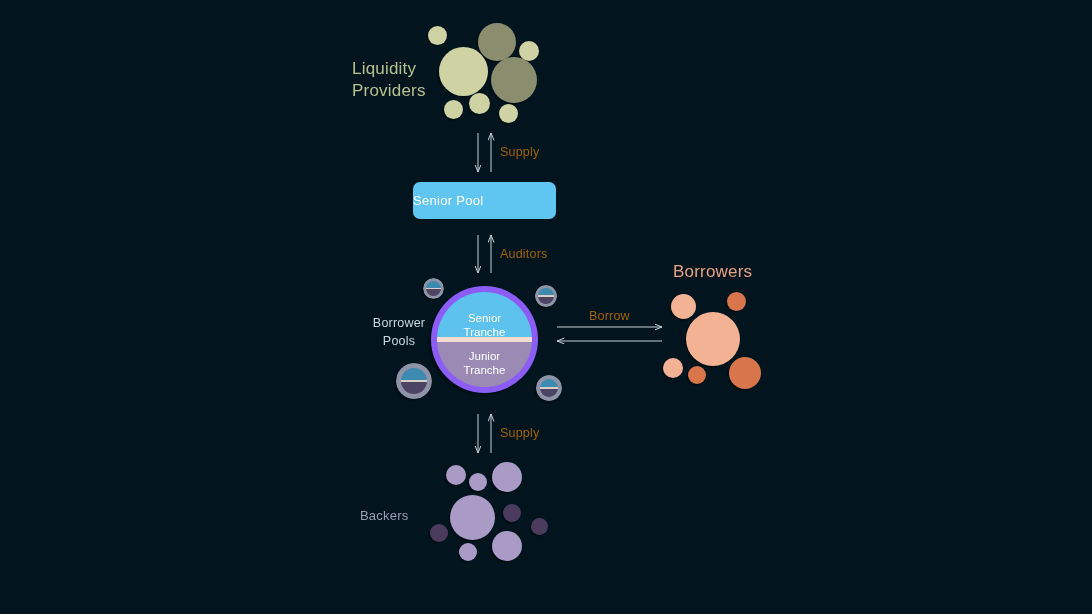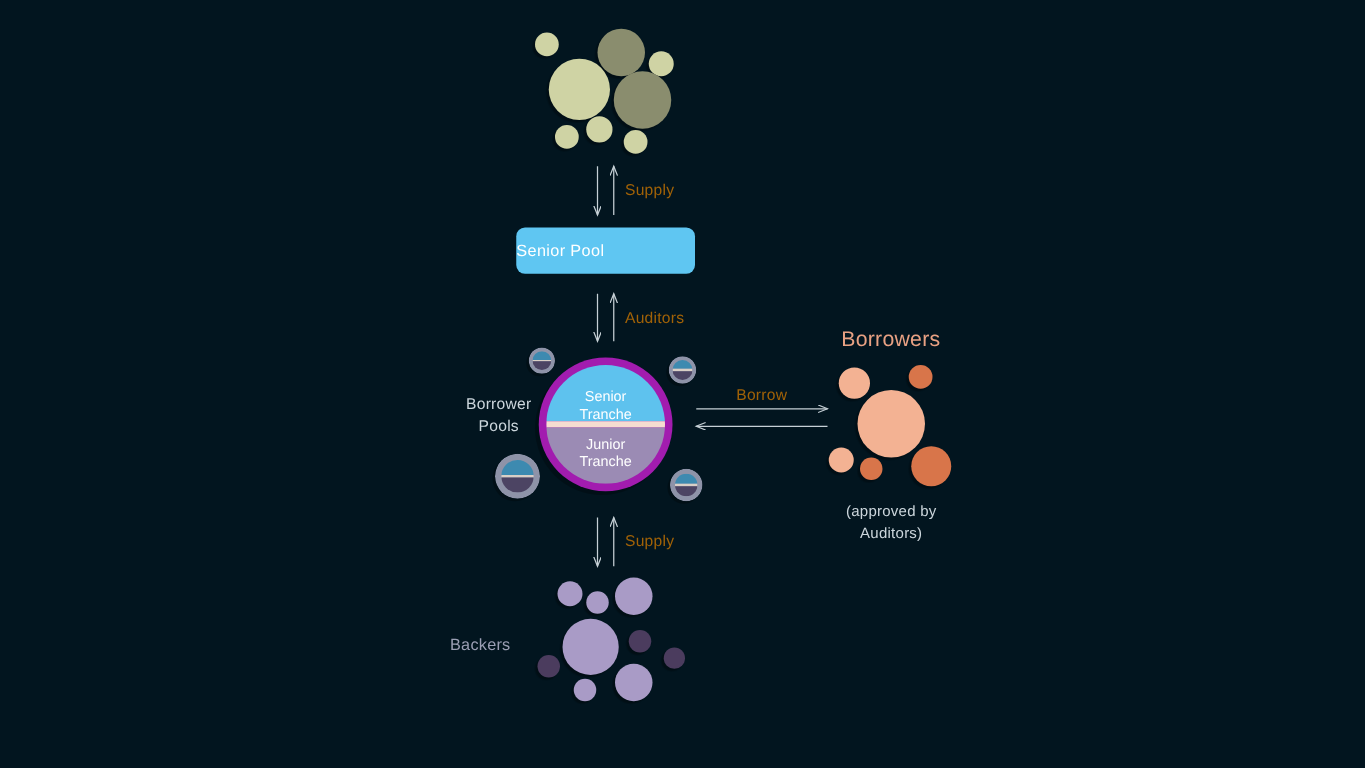--- a/index.html
+++ b/index.html
@@ -84,21 +84,21 @@
   }
   .bubble.shade {
     filter: drop-shadow(-2px 2px 0 rgba(0,0,0,0.30));
   }
 
   
   .tranche {
     left: 431px; top: 286px;
     width: 107px; height: 107px;
     border-radius: 50%;
-    background: #a21caf;
+    background: #8b5cf6;
     box-shadow: -3px 3px 0 rgba(0,0,0,0.25);
   }
   .tranche-inner {
     position: absolute;
     left: 6px; top: 6px;
     width: 95px; height: 95px;
     border-radius: 50%;
     overflow: hidden;
   }
   .tr-top {
@@ -153,20 +153,22 @@
   .mini .cbot { position: absolute; left: 0; top: 54%; width: 100%; height: 46%; background: #4c4463; }
 
   
   #arrows { position: absolute; left: 0; top: 0; }
 </style>
 </head>
 <body>
 
 <div id="stage">
 
+  <div class="label lbl-lp">Liquidity
+Providers</div>
   <div class="abs" id="cluster-lp">
       <div class="bubble shade" style="left: 428px; top: 26px; width: 19px; height: 19px; background: rgb(207, 211, 164);"></div>
       <div class="bubble shade" style="left: 478px; top: 23px; width: 38px; height: 38px; background: rgb(138, 141, 110);"></div>
       <div class="bubble shade" style="left: 519px; top: 41px; width: 20px; height: 20px; background: rgb(207, 211, 164);"></div>
       <div class="bubble shade" style="left: 439px; top: 47px; width: 49px; height: 49px; background: rgb(207, 211, 164);"></div>
       <div class="bubble shade" style="left: 491px; top: 57px; width: 46px; height: 46px; background: rgb(138, 141, 110);"></div>
       <div class="bubble shade" style="left: 469px; top: 93px; width: 21px; height: 21px; background: rgb(207, 211, 164);"></div>
       <div class="bubble shade" style="left: 444px; top: 100px; width: 19px; height: 19px; background: rgb(207, 211, 164);"></div>
       <div class="bubble shade" style="left: 499px; top: 104px; width: 19px; height: 19px; background: rgb(207, 211, 164);"></div>
     </div>
@@ -227,22 +229,20 @@
 
   <div class="label lbl-borrowers">Borrowers</div>
   <div class="abs" id="cluster-bor">
       <div class="bubble shade" style="left: 671px; top: 294px; width: 25px; height: 25px; background: rgb(243, 178, 147);"></div>
       <div class="bubble shade" style="left: 727px; top: 292px; width: 19px; height: 19px; background: rgb(216, 117, 74);"></div>
       <div class="bubble shade" style="left: 686px; top: 312px; width: 54px; height: 54px; background: rgb(243, 178, 147);"></div>
       <div class="bubble shade" style="left: 663px; top: 358px; width: 20px; height: 20px; background: rgb(243, 178, 147);"></div>
       <div class="bubble shade" style="left: 688px; top: 366px; width: 18px; height: 18px; background: rgb(216, 117, 74);"></div>
       <div class="bubble shade" style="left: 729px; top: 357px; width: 32px; height: 32px; background: rgb(216, 117, 74);"></div>
     </div>
-  <div class="label lbl-approved">(approved by
-Auditors)</div>
 
   <div class="label lbl-backers">Backers</div>
   <div class="abs" id="cluster-bak">
       <div class="bubble shade" style="left: 446px; top: 465px; width: 20px; height: 20px; background: rgb(169, 155, 198);"></div>
       <div class="bubble shade" style="left: 469px; top: 473px; width: 18px; height: 18px; background: rgb(169, 155, 198);"></div>
       <div class="bubble shade" style="left: 492px; top: 462px; width: 30px; height: 30px; background: rgb(169, 155, 198);"></div>
       <div class="bubble shade" style="left: 450px; top: 495px; width: 45px; height: 45px; background: rgb(169, 155, 198);"></div>
       <div class="bubble shade" style="left: 503px; top: 504px; width: 18px; height: 18px; background: rgb(75, 60, 94);"></div>
       <div class="bubble shade" style="left: 430px; top: 524px; width: 18px; height: 18px; background: rgb(75, 60, 94);"></div>
       <div class="bubble shade" style="left: 531px; top: 518px; width: 17px; height: 17px; background: rgb(75, 60, 94);"></div>

